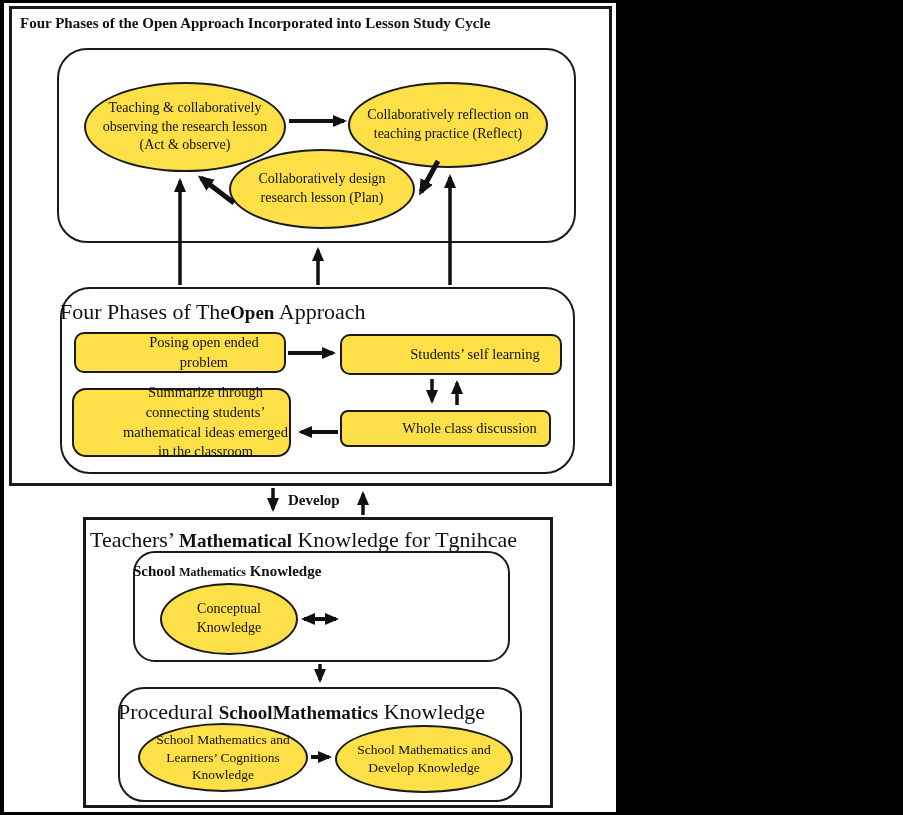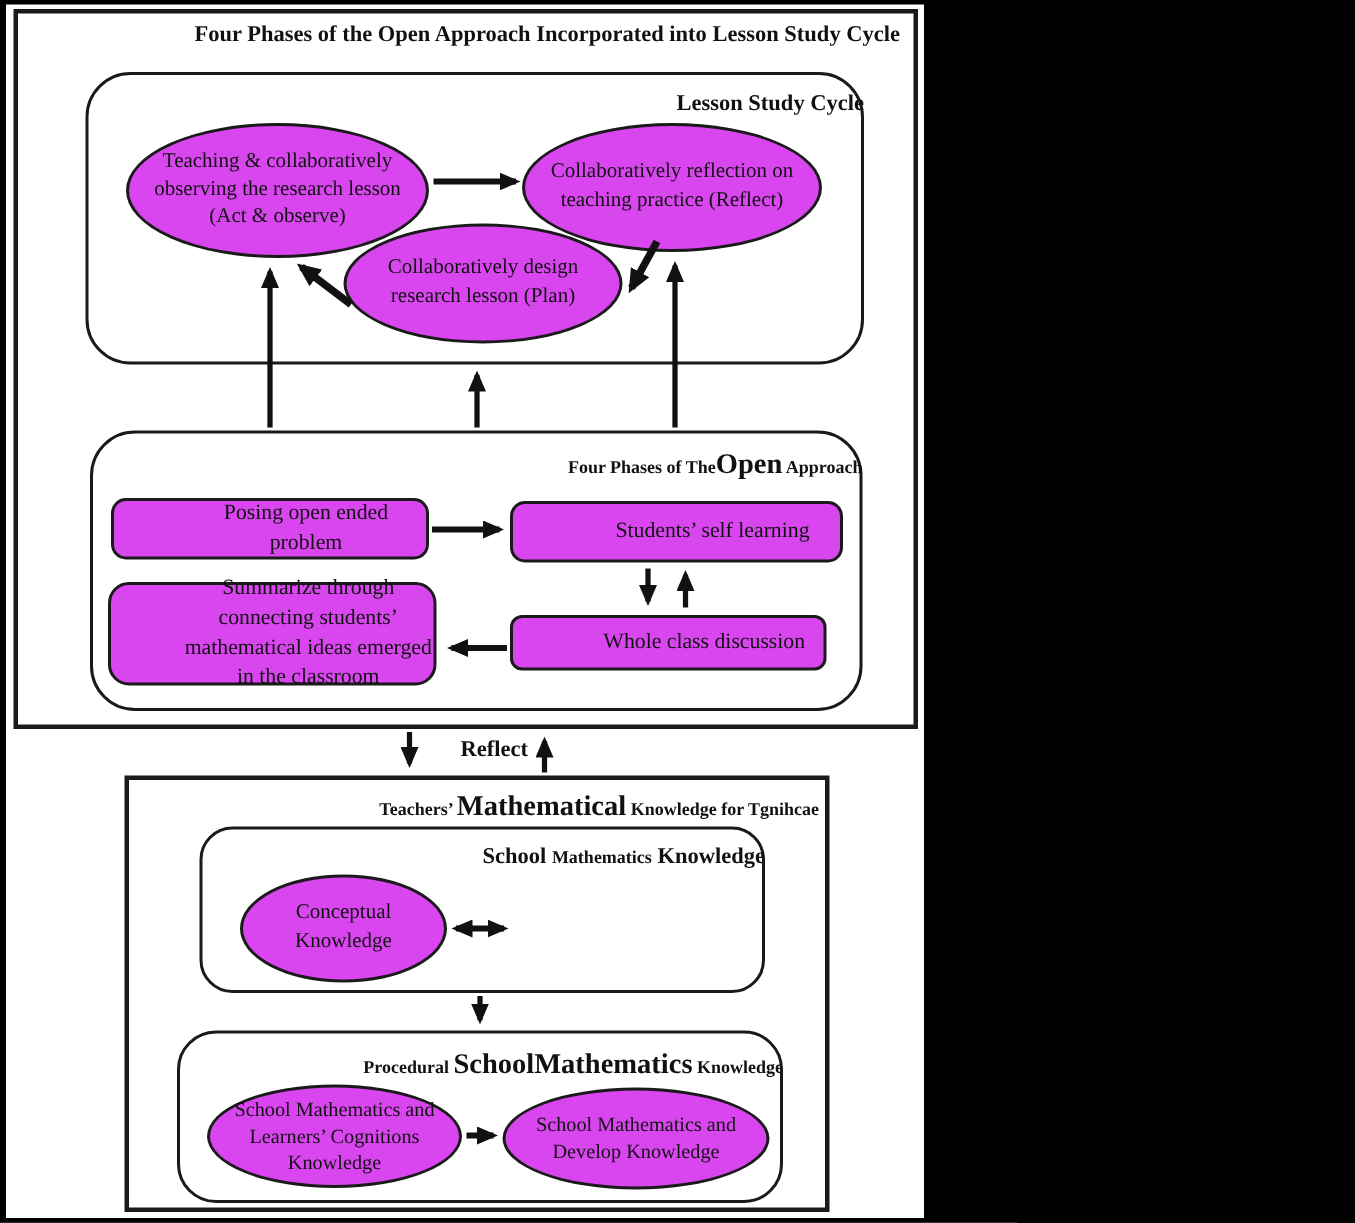--- a/index.html
+++ b/index.html
@@ -5,44 +5,43 @@
   html,body{margin:0;padding:0;background:#000;}
   *{box-sizing:border-box;}
   #root{
     position:relative;width:903px;height:815px;background:#000;overflow:hidden;
     font-family:"Liberation Serif","DejaVu Serif",serif;color:#111;
   }
   .paper{position:absolute;left:4px;top:3px;width:612px;height:809px;background:#fff;}
   .abs{position:absolute;}
   .box{border:3px solid #1a1a1a;background:#fff;}
   .rbox{border:2px solid #1a1a1a;border-radius:30px;background:transparent;}
-  .node{border:2px solid #1a1a1a;background:#d946ef;display:flex;align-items:center;justify-content:center;text-align:center;}
+  .node{border:2px solid #1a1a1a;background:#fde047;display:flex;align-items:center;justify-content:center;text-align:center;}
   .ellipse{border-radius:50%;}
-  .ctr{text-align:right;}
+  .ctr{text-align:left;}
   .t-title{font-size:15px;font-weight:bold;}
-  .t-lg{font-size:12px;font-weight:bold;}
+  .t-lg{font-size:22px;font-weight:normal;}
   .t-sm{font-size:19px;font-weight:bold;}
   .t-md{font-size:15px;font-weight:bold;}
   .t-md-sm{font-size:12px;font-weight:bold;}
   .t-node{font-size:14px;line-height:1.35;}
   .t-node2{font-size:14.5px;line-height:1.35;padding-left:48px;}
   .t-node3{font-size:13.5px;line-height:1.3;}
   svg.overlay{position:absolute;left:0;top:0;pointer-events:none;}
 </style>
 </head>
 <body>
 
 <div id="root">
   <div class="paper"></div>
 
   <div class="abs box" style="left:9px;top:6px;width:603px;height:480px;"></div>
   <div class="abs ctr t-title" style="left:20px;top:15px;width:580px;">Four Phases of the Open Approach Incorporated into Lesson Study Cycle</div>
 
   <div class="abs rbox" style="left:57px;top:48px;width:519px;height:195px;"></div>
-  <div class="abs ctr t-md" style="left:57px;top:61px;width:519px;">Lesson Study Cycle</div>
 
   <div class="abs node ellipse t-node" style="left:84px;top:82px;width:202px;height:90px;">
     <div style="width:192px;">Teaching &amp; collaboratively observing the research lesson (Act &amp; observe)</div>
   </div>
   <div class="abs node ellipse t-node" style="left:348px;top:82px;width:200px;height:86px;">
     <div style="width:190px;">Collaboratively reflection on teaching practice (Reflect)</div>
   </div>
   <div class="abs node ellipse t-node" style="left:229px;top:149px;width:186px;height:80px;">
     <div style="width:166px;">Collaboratively design research lesson (Plan)</div>
   </div>
@@ -58,21 +57,21 @@
   <div class="abs node t-node2" style="left:340px;top:334px;width:222px;height:41px;border-radius:10px;">
     <div>Students’ self learning</div>
   </div>
   <div class="abs node t-node2" style="left:72px;top:388px;width:219px;height:69px;border-radius:14px;">
     <div style="width:205px;">Summarize through connecting students’ mathematical ideas emerged in the classroom</div>
   </div>
   <div class="abs node t-node2" style="left:340px;top:410px;width:211px;height:37px;border-radius:8px;justify-content:center;">
     <div>Whole class discussion</div>
   </div>
 
-  <div class="abs ctr t-md" style="left:288px;top:492px;width:64px;">Reflect</div>
+  <div class="abs ctr t-md" style="left:288px;top:492px;width:64px;">Develop</div>
 
   <div class="abs box" style="left:83px;top:517px;width:470px;height:291px;"></div>
   <div class="abs ctr" style="left:90px;top:527px;width:456px;">
     <span class="t-lg">Teachers’ </span><span class="t-sm">Mathematical</span><span class="t-lg"> Knowledge for Tgnihcae</span>
   </div>
 
   <div class="abs rbox" style="left:133px;top:551px;width:377px;height:111px;border-radius:22px;"></div>
   <div class="abs ctr" style="left:133px;top:562px;width:377px;">
     <span class="t-md">School </span><span class="t-md-sm">Mathematics</span><span class="t-md"> Knowledge</span>
   </div>

